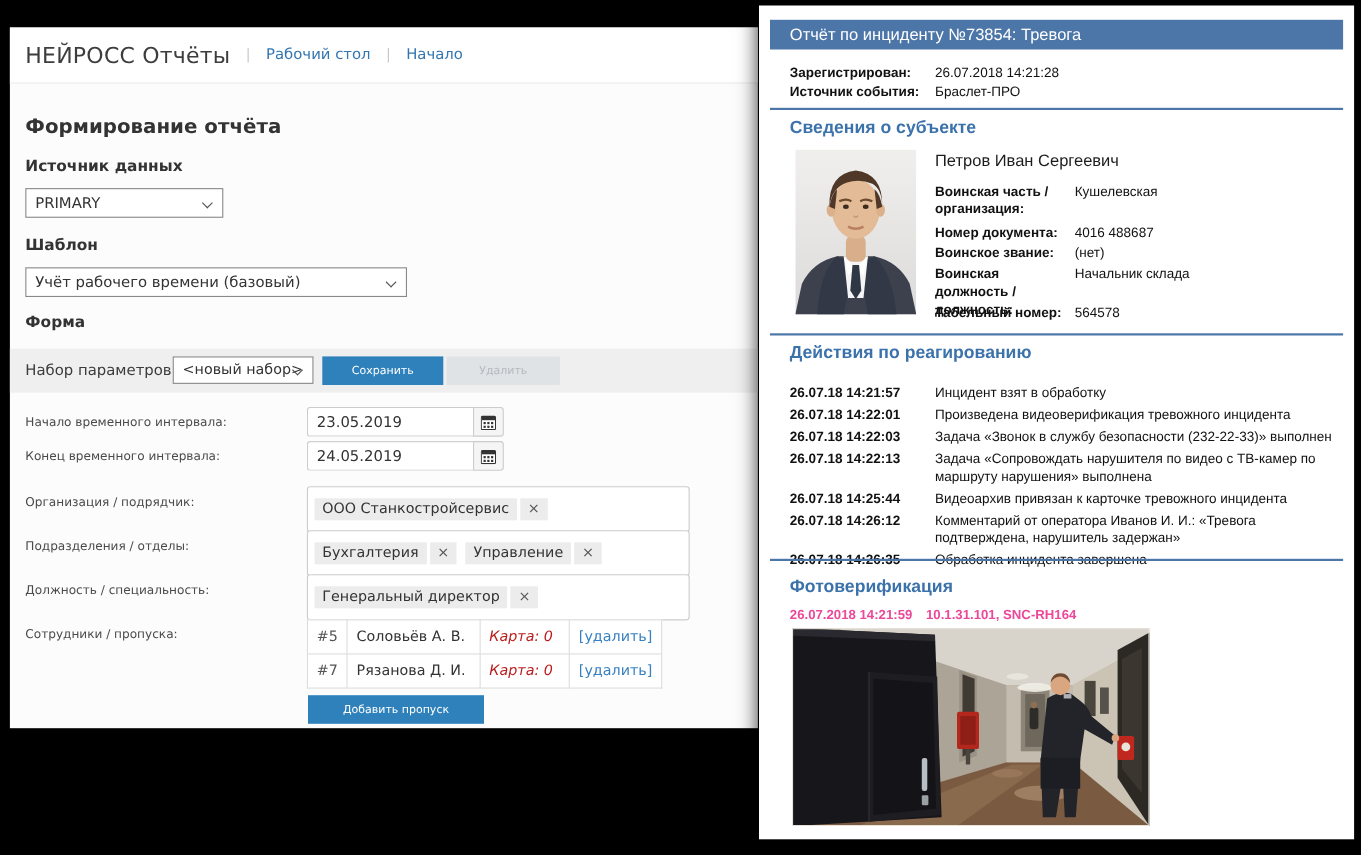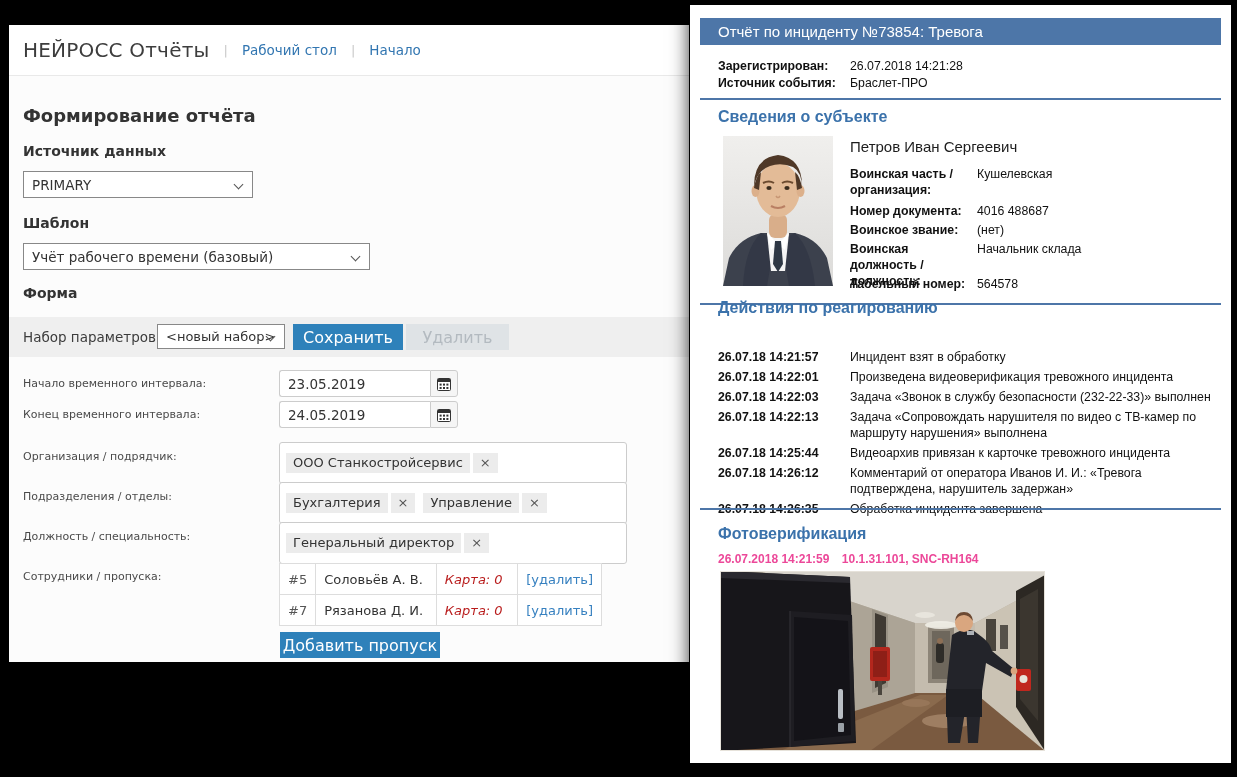--- a/index.html
+++ b/index.html
@@ -11,21 +11,21 @@
   .lw-header { position:absolute; left:0; top:0; width:100%; height:51px; background:#fff; border-bottom:1px solid #e9e9e9; display:flex; align-items:center; }
   .brand { margin-left:14px; font-size:20px; color:#3d3d3d; letter-spacing:0.2px; }
   .nav-sep { margin:0 14px; color:#c9c9c9; font-size:13px; }
   .nav-link { color:#3276b1; font-size:13.5px; text-decoration:none; cursor:pointer; }
   .page-title { position:absolute; left:14px; top:80px; font-size:18px; font-weight:bold; color:#333; }
   .grp-label { position:absolute; left:14px; font-size:14px; font-weight:bold; color:#333; }
   .sel { position:absolute; background:#fff; border:1px solid #888; height:27px; font-size:13.5px; color:#333; padding:5px 24px 0 8px; cursor:pointer; white-space:nowrap; overflow:hidden; }
   .chev { position:absolute; right:10px; top:9px; width:7px; height:7px; border-right:1.4px solid #555; border-bottom:1.4px solid #555; transform:rotate(45deg); }
   .param-band { position:absolute; left:0; top:292px; width:100%; height:40px; background:#efefef; }
   .band-label { position:absolute; left:14px; top:12px; font-size:13.5px; color:#3c3c3c; }
-  .btn { position:absolute; border:none; font-size:16px; font-family:inherit; cursor:pointer; }
+  .btn { position:absolute; border:none; font-size:10px; font-family:inherit; cursor:pointer; }
   .btn-primary { background:#2e81ba; color:#fff; }
   .btn-disabled { background:#dfe3e6; color:#b3bac0; cursor:default; }
   .row-label { position:absolute; left:14px; font-size:11px; color:#4a4a4a; }
   .date-input { position:absolute; left:270px; width:151px; height:27px; border:1px solid #ccc; border-right:none; background:#fff; font-family:inherit; font-size:13.5px; color:#333; padding:0 8px; border-radius:3px 0 0 3px; }
   .cal-btn { position:absolute; left:421px; width:28px; height:27px; background:#f5f5f5; border:1px solid #ccc; border-radius:0 3px 3px 0; display:flex; align-items:center; justify-content:center; cursor:pointer; }
   .tagbox { position:absolute; left:270px; width:348px; height:42px; background:#fff; border:1px solid #ccc; border-radius:3px; padding:0 6px; display:flex; gap:8px; align-items:center; cursor:text; }
   .chip { display:flex; align-items:center; font-size:13px; color:#333; }
   .chip-label { background:#ececec; padding:2px 7px 3px; }
   .chip-x { background:#ececec; margin-left:3px; padding:2px 7px 3px; color:#555; cursor:pointer; }
   .emp-table { position:absolute; left:270px; top:538px; width:323px; border-collapse:collapse; background:#fff; font-size:13px; color:#333; }
@@ -66,21 +66,21 @@
       <div class="brand">НЕЙРОСС Отчёты</div>
       <span class="nav-sep">|</span>
       <a class="nav-link">Рабочий стол</a>
       <span class="nav-sep">|</span>
       <a class="nav-link">Начало</a>
     </header>
 
     <h1 class="page-title">Формирование отчёта</h1>
 
     <div class="grp-label" style="top:118px;">Источник данных</div>
-    <div class="sel" style="left:14px; top:146px; width:230px;">
+    <div class="sel" style="left:14px; top:146px; width:180px;">
       <span>PRIMARY</span>
       <span class="chev"></span>
     </div>
 
     <div class="grp-label" style="top:190px;">Шаблон</div>
     <div class="sel" style="left:14px; top:218px; width:347px;">
       <span>Учёт рабочего времени (базовый)</span>
       <span class="chev"></span>
     </div>
 
@@ -249,21 +249,21 @@
     <div class="subj-row" style="top:237px;">
       <span class="lbl">Воинская должность / должность:</span>
       <span>Начальник склада</span>
     </div>
     <div class="subj-row" style="top:272px;">
       <span class="lbl">Табельный номер:</span>
       <span>564578</span>
     </div>
 
     <div class="rp-divider" style="top:298px;"></div>
-    <h2 class="rp-heading" style="top:294px;">Действия по реагированию</h2>
+    <h2 class="rp-heading" style="top:307px;">Действия по реагированию</h2>
 
     <div class="timeline">
       <div class="tl-row">
         <span class="tl-time">26.07.18 14:21:57</span>
         <span class="tl-text">Инцидент взят в обработку</span>
       </div>
       <div class="tl-row">
         <span class="tl-time">26.07.18 14:22:01</span>
         <span class="tl-text">Произведена видеоверификация тревожного инцидента</span>
       </div>

